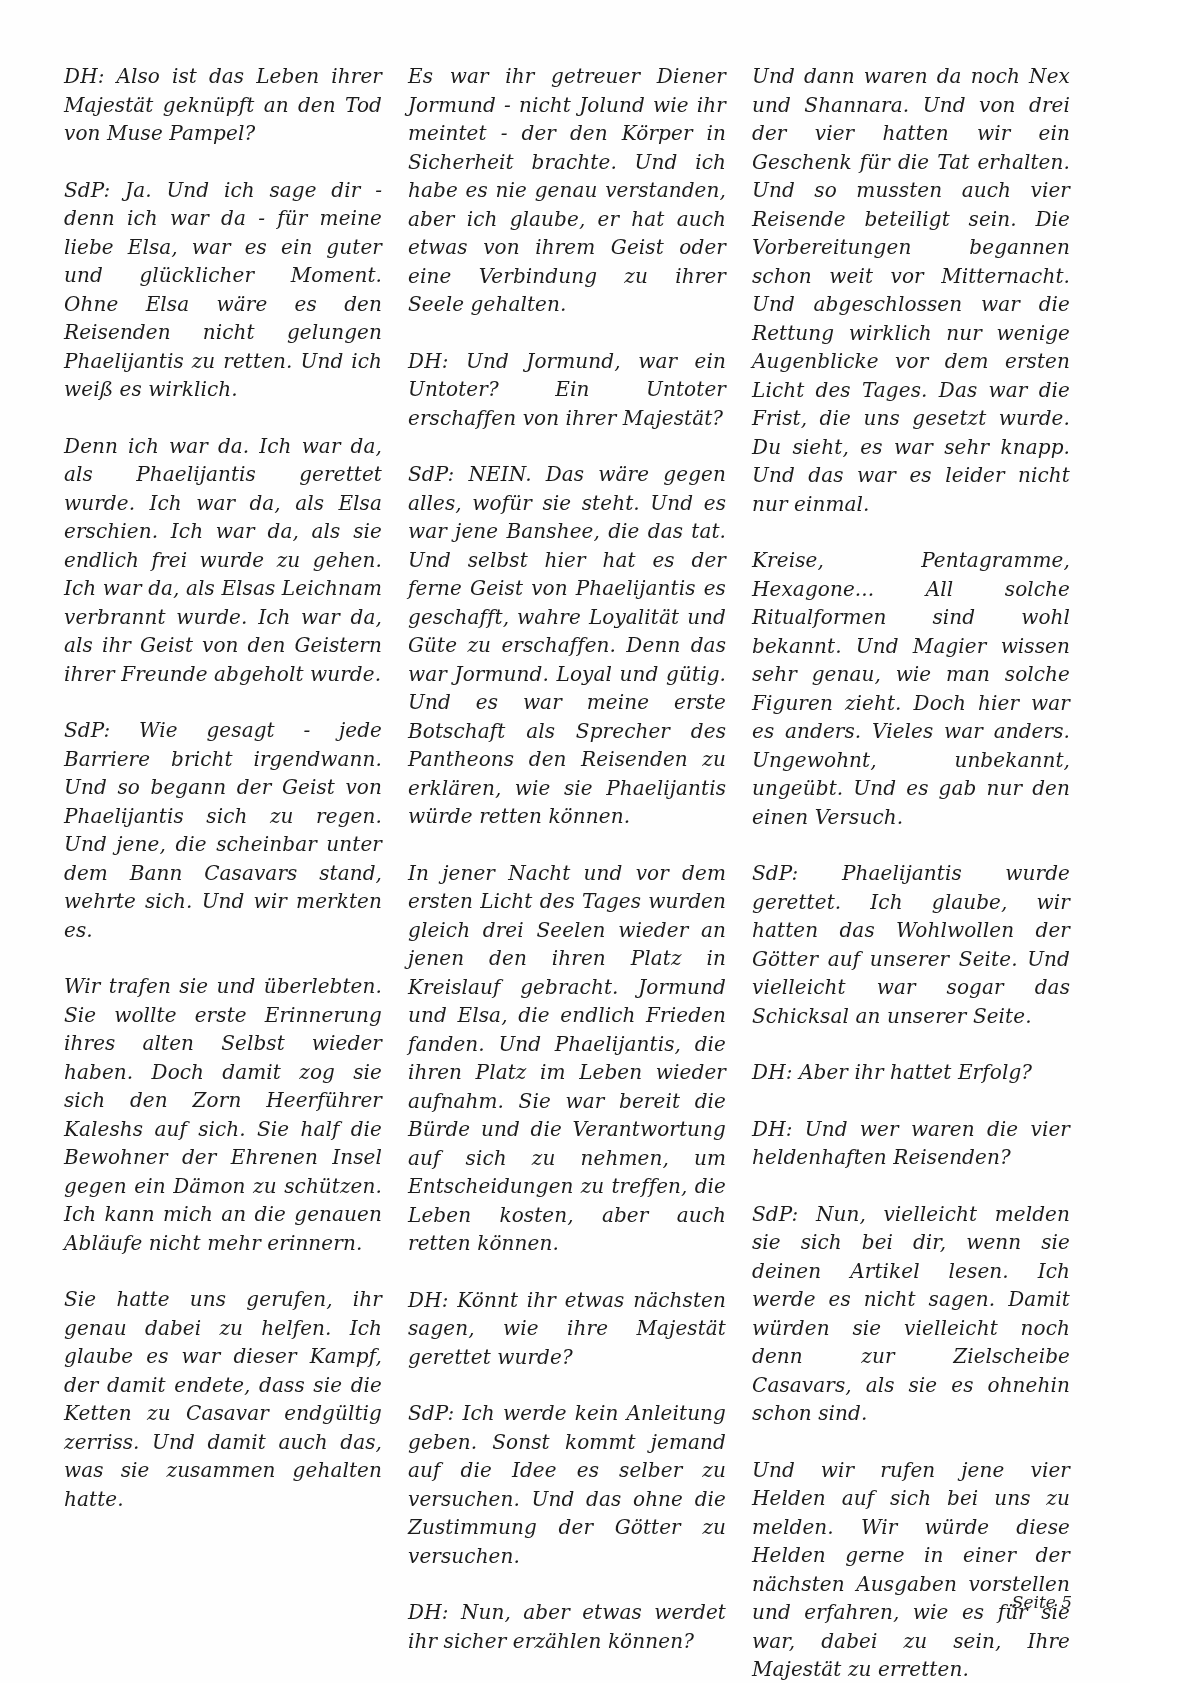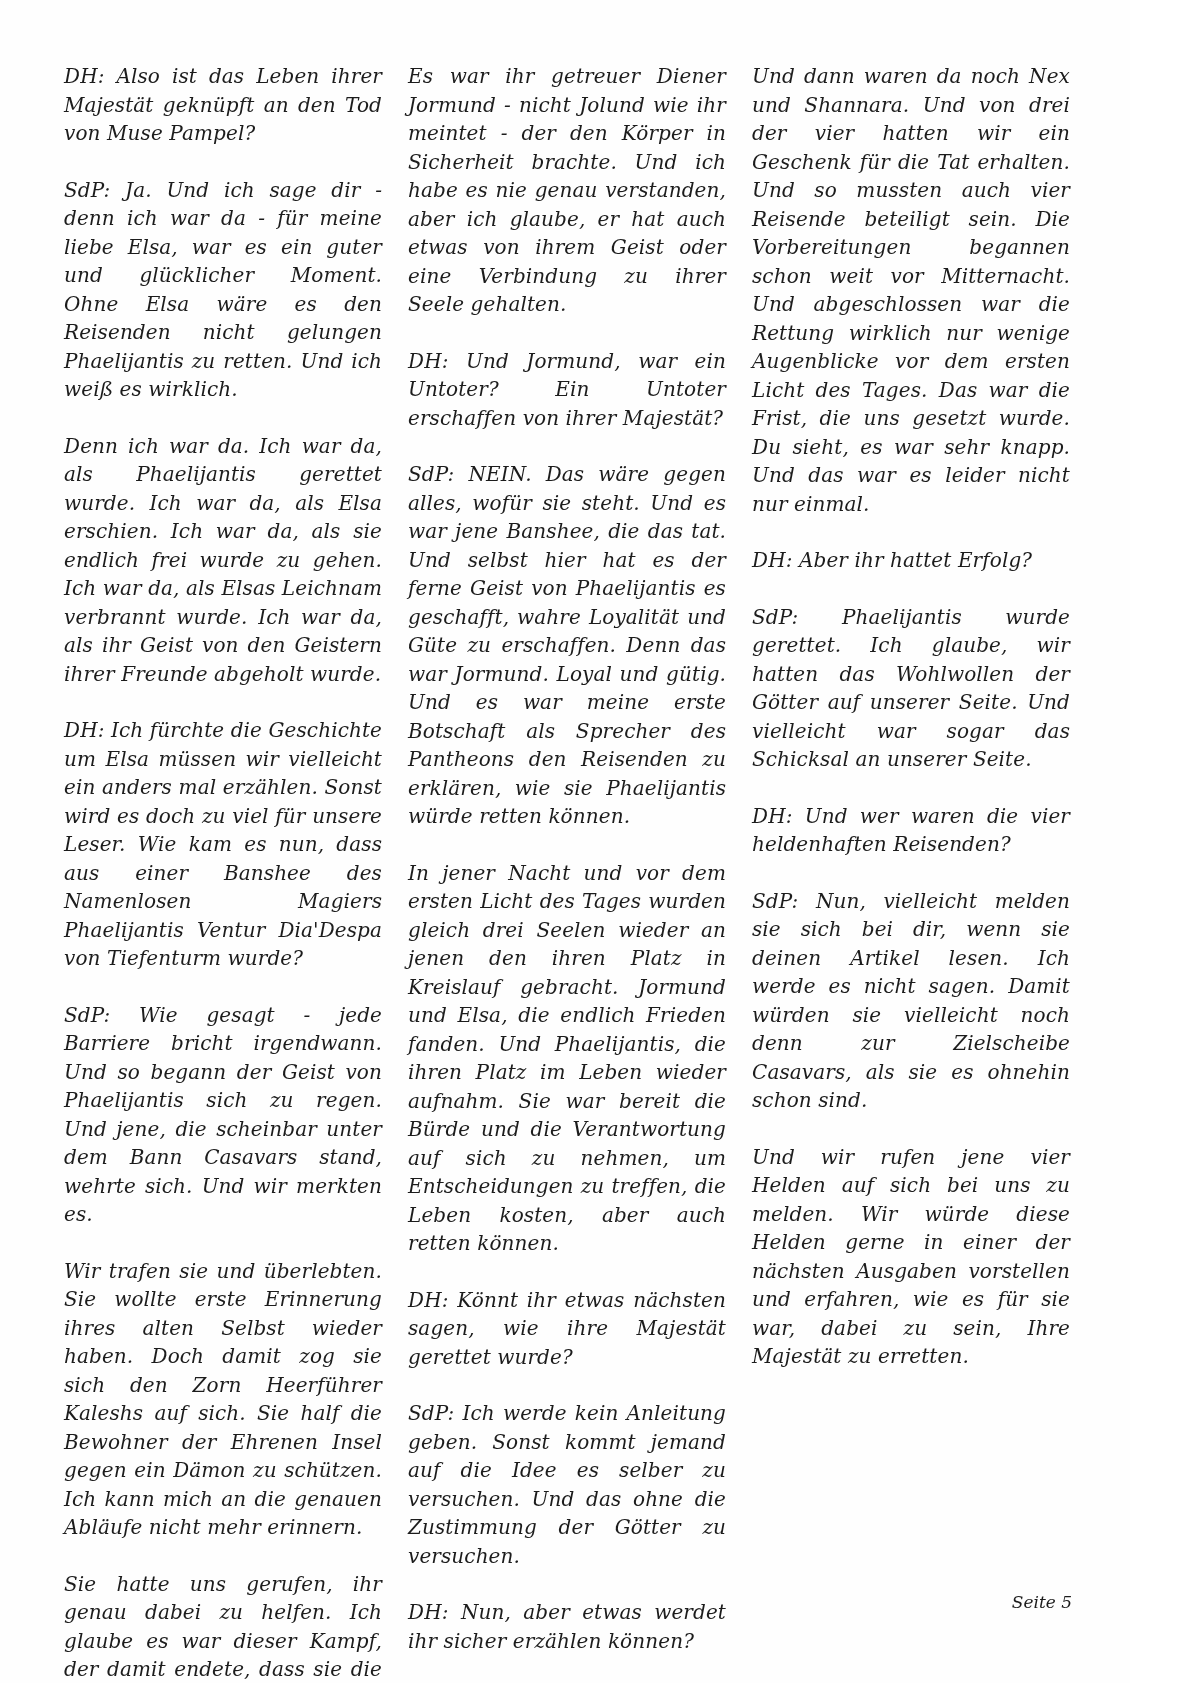--- a/index.html
+++ b/index.html
@@ -46,41 +46,41 @@
 </head>
 <body>
 
 <div class="page">
   <div class="columns">
 
     <div class="col">
       <p>DH: Also ist das Leben ihrer Majestät geknüpft an den Tod von Muse Pampel?</p>
       <p>SdP: Ja. Und ich sage dir - denn ich war da - für meine liebe Elsa, war es ein guter und glücklicher Moment. Ohne Elsa wäre es den Reisenden nicht gelungen Phaelijantis zu retten. Und ich weiß es wirklich.</p>
       <p>Denn ich war da. Ich war da, als Phaelijantis gerettet wurde. Ich war da, als Elsa erschien. Ich war da, als sie endlich frei wurde zu gehen. Ich war da, als Elsas Leichnam verbrannt wurde. Ich war da, als ihr Geist von den Geistern ihrer Freunde abgeholt wurde.</p>
-      <p>DH: Ich fürchte die Geschichte um Elsa müssen wir vielleicht ein anders mal erzählen. Sonst wird es doch zu viel für unsere Leser. Wie kam es nun, dass aus einer Banshee des Namenlosen Magiers Phaelijantis Ventur Dia'Despa von Tiefenturm wurde?</p>
       <p>SdP: Wie gesagt - jede Barriere bricht irgendwann. Und so begann der Geist von Phaelijantis sich zu regen. Und jene, die scheinbar unter dem Bann Casavars stand, wehrte sich. Und wir merkten es.</p>
       <p>Wir trafen sie und überlebten. Sie wollte erste Erinnerung ihres alten Selbst wieder haben. Doch damit zog sie sich den Zorn Heerführer Kaleshs auf sich. Sie half die Bewohner der Ehrenen Insel gegen ein Dämon zu schützen. Ich kann mich an die genauen Abläufe nicht mehr erinnern.</p>
       <p>Sie hatte uns gerufen, ihr genau dabei zu helfen. Ich glaube es war dieser Kampf, der damit endete, dass sie die Ketten zu Casavar endgültig zerriss. Und damit auch das, was sie zusammen gehalten hatte.</p>
     </div>
 
     <div class="col">
       <p>Es war ihr getreuer Diener Jormund - nicht Jolund wie ihr meintet - der den Körper in Sicherheit brachte. Und ich habe es nie genau verstanden, aber ich glaube, er hat auch etwas von ihrem Geist oder eine Verbindung zu ihrer Seele gehalten.</p>
       <p>DH: Und Jormund, war ein Untoter? Ein Untoter erschaffen von ihrer Majestät?</p>
       <p>SdP: NEIN. Das wäre gegen alles, wofür sie steht. Und es war jene Banshee, die das tat. Und selbst hier hat es der ferne Geist von Phaelijantis es geschafft, wahre Loyalität und Güte zu erschaffen. Denn das war Jormund. Loyal und gütig. Und es war meine erste Botschaft als Sprecher des Pantheons den Reisenden zu erklären, wie sie Phaelijantis würde retten können.</p>
       <p>In jener Nacht und vor dem ersten Licht des Tages wurden gleich drei Seelen wieder an jenen den ihren Platz in Kreislauf gebracht. Jormund und Elsa, die endlich Frieden fanden. Und Phaelijantis, die ihren Platz im Leben wieder aufnahm. Sie war bereit die Bürde und die Verantwortung auf sich zu nehmen, um Entscheidungen zu treffen, die Leben kosten, aber auch retten können.</p>
       <p>DH: Könnt ihr etwas nächsten sagen, wie ihre Majestät gerettet wurde?</p>
       <p>SdP: Ich werde kein Anleitung geben. Sonst kommt jemand auf die Idee es selber zu versuchen. Und das ohne die Zustimmung der Götter zu versuchen.</p>
       <p>DH: Nun, aber etwas werdet ihr sicher erzählen können?</p>
       <p>SdP: Was ich sagen kann, es wären die Gunst von vier Götter nötig. Offensichtlich sind Kalaschat und Pas.</p>
     </div>
 
     <div class="col">
       <p>Und dann waren da noch Nex und Shannara. Und von drei der vier hatten wir ein Geschenk für die Tat erhalten. Und so mussten auch vier Reisende beteiligt sein. Die Vorbereitungen begannen schon weit vor Mitternacht. Und abgeschlossen war die Rettung wirklich nur wenige Augenblicke vor dem ersten Licht des Tages. Das war die Frist, die uns gesetzt wurde. Du sieht, es war sehr knapp. Und das war es leider nicht nur einmal.</p>
+      <p>Kreise, Pentagramme, Hexagone... All solche Ritualformen sind wohl bekannt. Und Magier wissen sehr genau, wie man solche Figuren zieht. Doch hier war es anders. Vieles war anders. Ungewohnt, unbekannt, ungeübt. Und es gab nur den einen Versuch.</p>
+      <p>SdP: Phaelijantis wurde gerettet. Ich glaube, wir hatten das Wohlwollen der Götter auf unserer Seite. Und vielleicht war sogar das Schicksal an unserer Seite.</p>
       <p>DH: Aber ihr hattet Erfolg?</p>
-      <p>SdP: Phaelijantis wurde gerettet. Ich glaube, wir hatten das Wohlwollen der Götter auf unserer Seite. Und vielleicht war sogar das Schicksal an unserer Seite.</p>
       <p>DH: Und wer waren die vier heldenhaften Reisenden?</p>
       <p>SdP: Nun, vielleicht melden sie sich bei dir, wenn sie deinen Artikel lesen. Ich werde es nicht sagen. Damit würden sie vielleicht noch denn zur Zielscheibe Casavars, als sie es ohnehin schon sind.</p>
       <p>Und wir rufen jene vier Helden auf sich bei uns zu melden. Wir würde diese Helden gerne in einer der nächsten Ausgaben vorstellen und erfahren, wie es für sie war, dabei zu sein, Ihre Majestät zu erretten.</p>
 
     </div>
 
   </div>
 
   <div class="page-number">Seite 5</div>
 </div>

